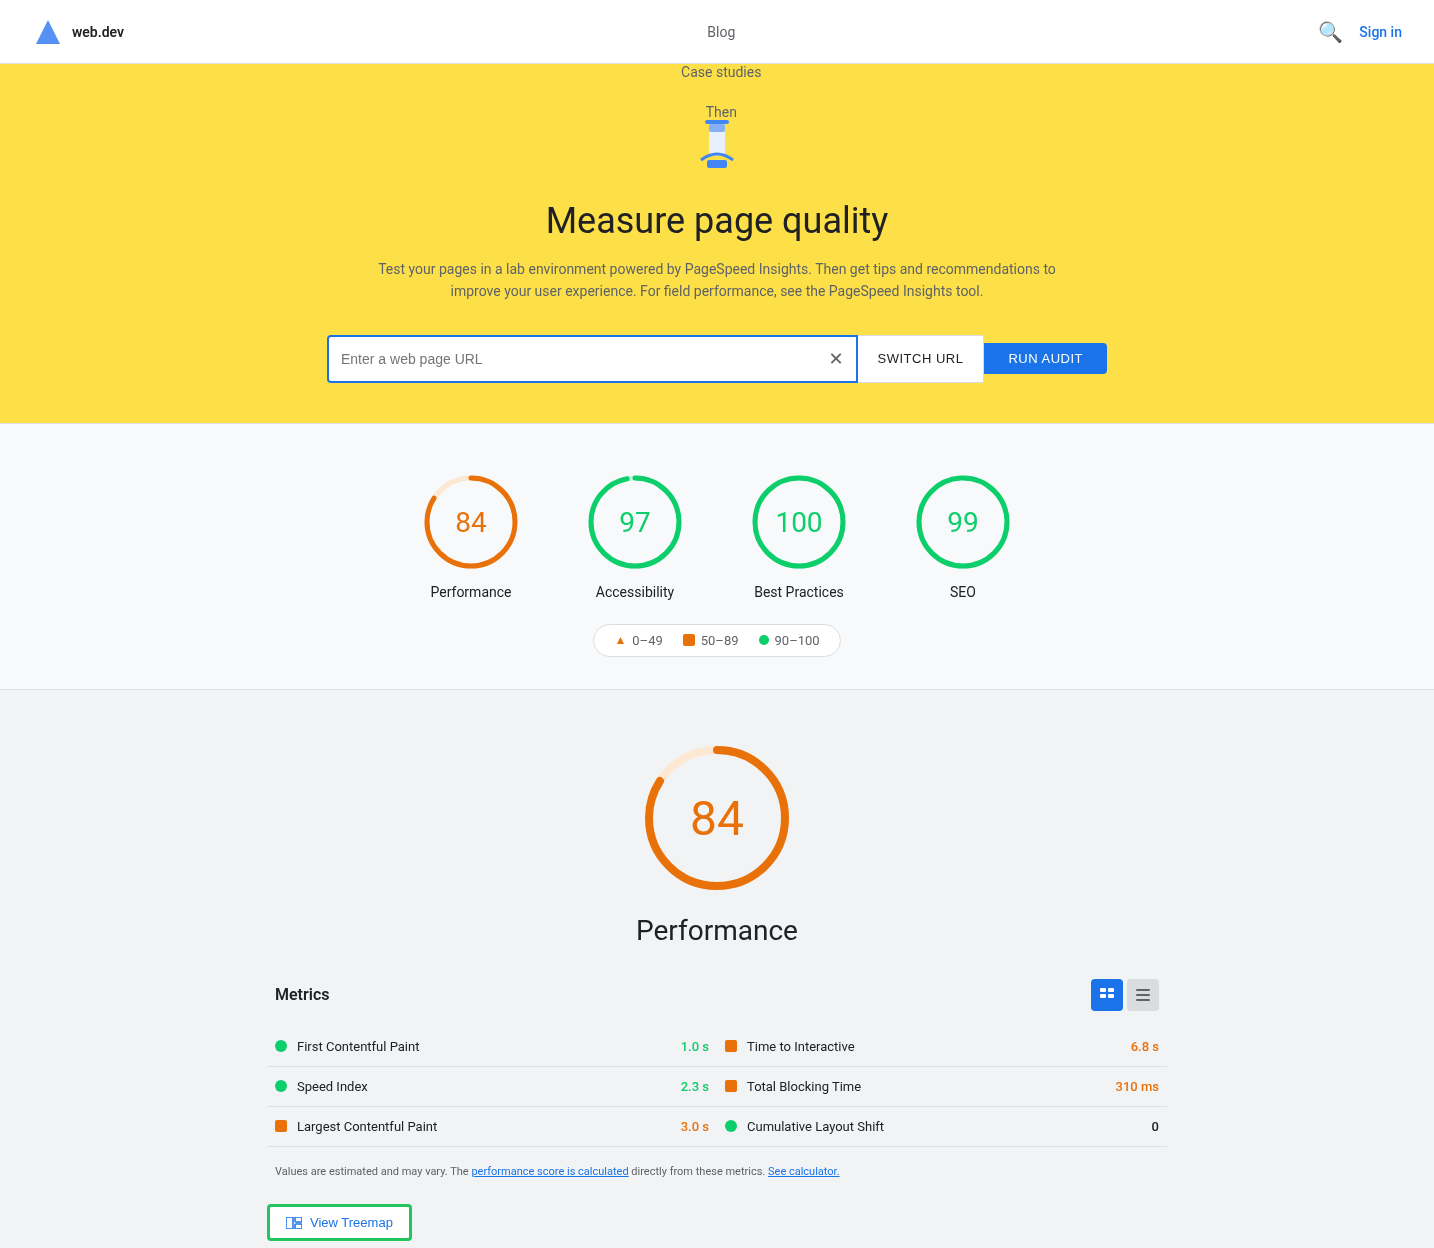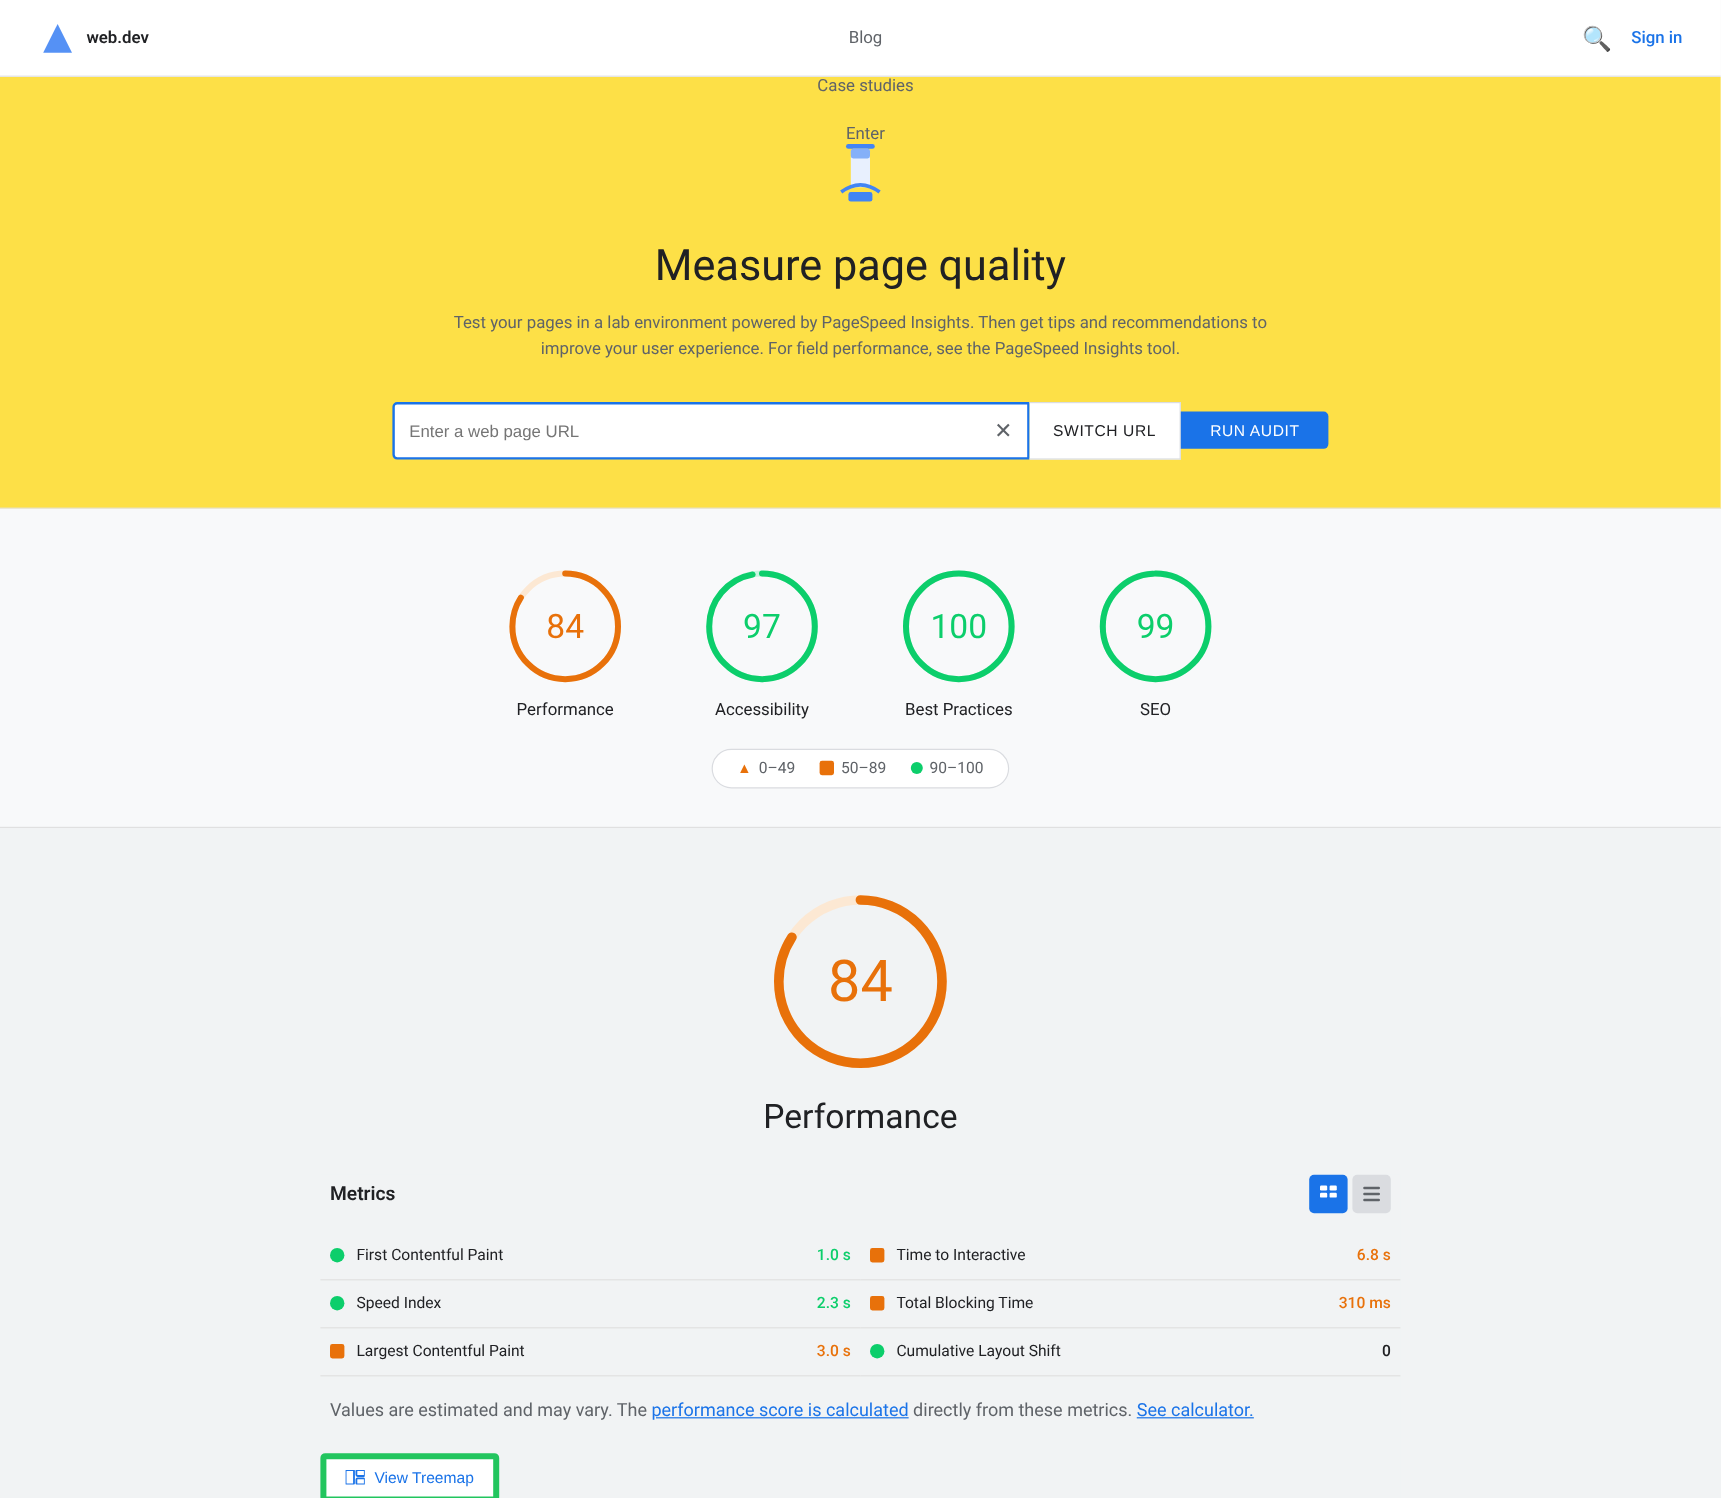--- a/index.html
+++ b/index.html
@@ -308,31 +308,31 @@
       font-size: 13px;
       font-weight: 500;
       white-space: nowrap;
     }
     .metric-value.green { color: #0cce6b; }
     .metric-value.orange { color: #e8710a; }
     .metric-value.normal { color: #202124; }
 
     .metrics-footer {
       padding: 16px 8px;
-      font-size: 15px;
+      font-size: 11px;
       color: #5f6368;
       line-height: 1.6;
     }
     .metrics-footer a { color: #1a73e8; text-decoration: underline; cursor: pointer; }
 
     .treemap-btn {
       display: inline-flex;
       align-items: center;
       gap: 8px;
-      border: 5px solid #22c55e;
+      border: 3px solid #22c55e;
       border-radius: 4px;
       background: #fff;
       padding: 8px 16px;
       font-size: 13px;
       color: #1a73e8;
       cursor: pointer;
       margin-top: 8px;
     }
   </style>
 </head>
@@ -343,21 +343,21 @@
     <svg class="nav-logo-icon" viewBox="0 0 32 32" fill="none">
       <polygon points="4,28 16,4 28,28" fill="#4285f4" opacity="0.9"></polygon>
     </svg>
     <span>web.dev</span>
   </a>
   <div class="nav-links">
     <a class="nav-link">Learn</a>
     <a class="nav-link active">Measure</a>
     <a class="nav-link">Blog</a>
     <a class="nav-link">Case studies</a>
-    <a class="nav-link">Enter</a>
+    <a class="nav-link">Then</a>
   </div>
   <div class="nav-right">
     <span class="nav-search-icon">🔍</span>
     <span class="nav-signin">Sign in</span>
   </div>
 </nav>
 
 <div class="hero">
   <svg class="hero-icon" viewBox="0 0 64 64">
     <rect x="20" y="8" width="24" height="4" rx="2" fill="#4285f4"></rect>

